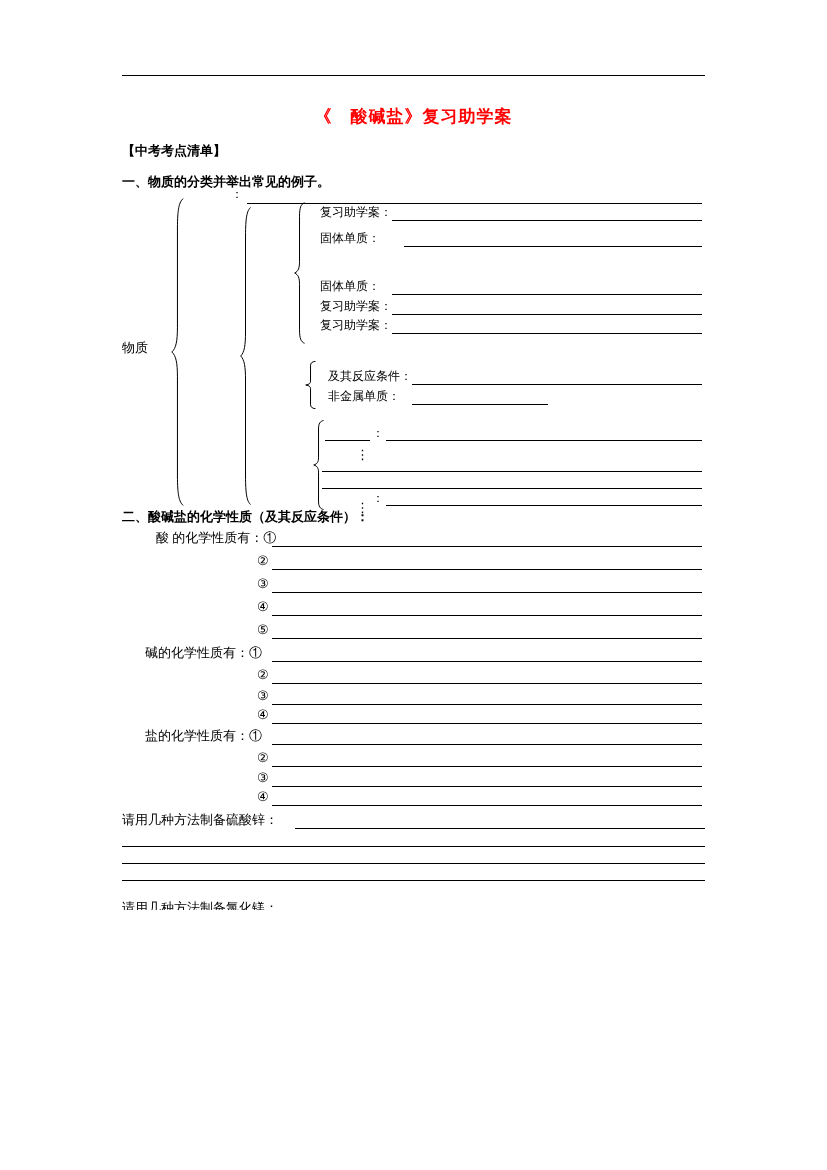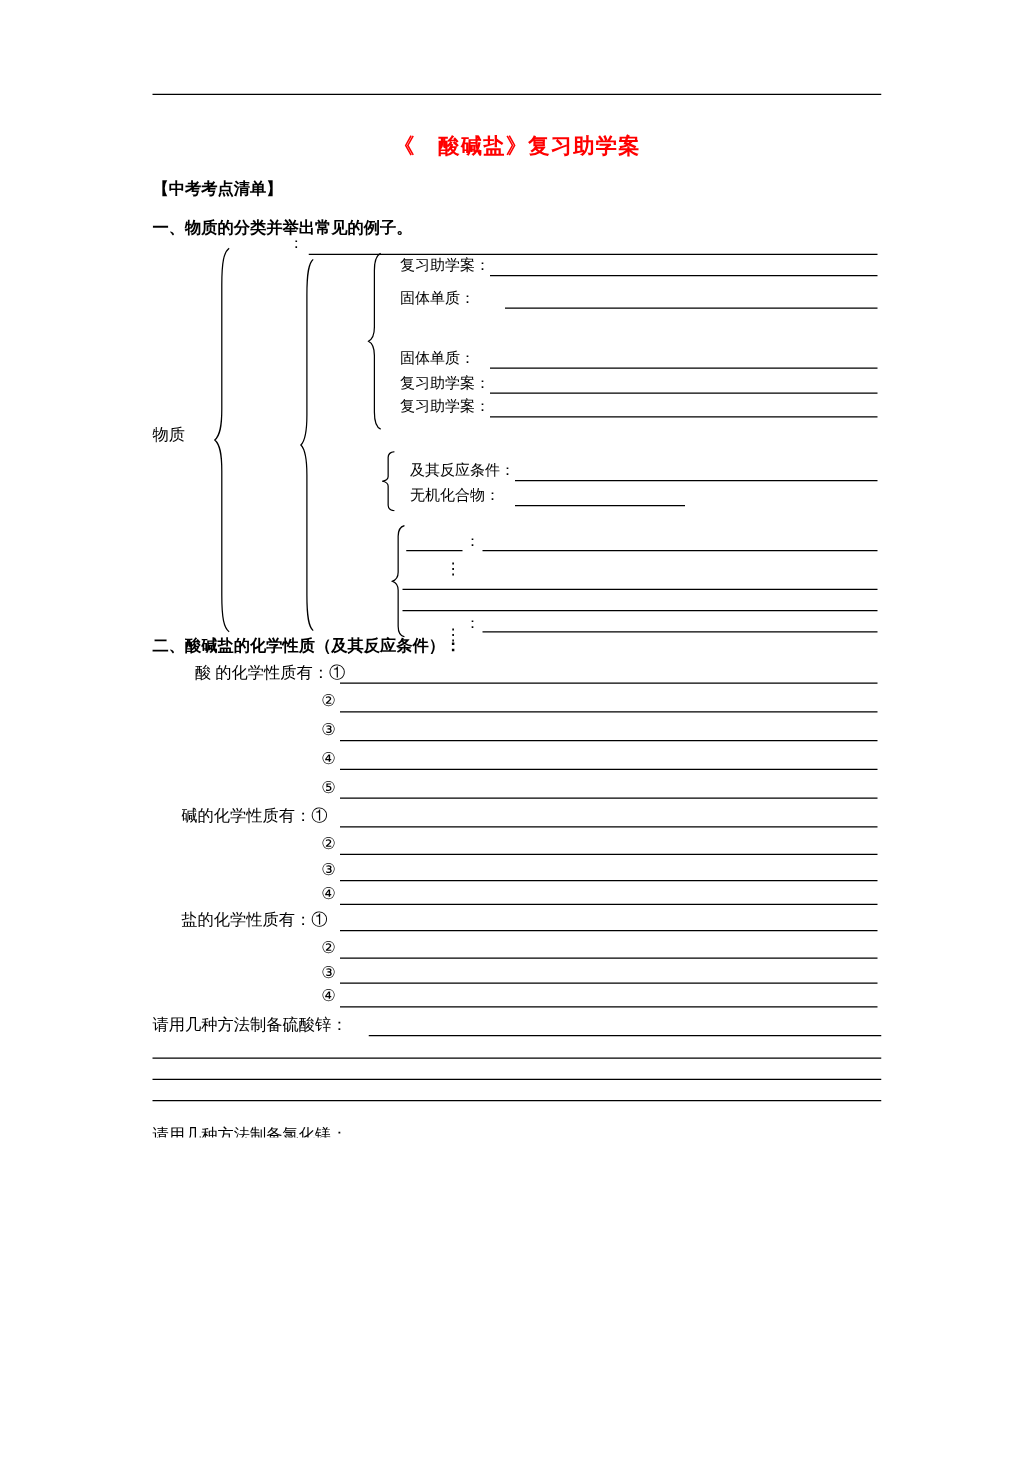--- a/index.html
+++ b/index.html
@@ -66,21 +66,21 @@
   <div class="abs treetxt" style="left:320px;top:319px">复习助学案：</div>
   <div class="line" style="left:392px;top:333px;width:310px"></div>
 
   <svg class="brace" style="left:305px;top:361px;width:12px;height:48px" viewBox="0 0 10 100" preserveAspectRatio="none">
     <path d="M 8.8 0.5 C 5.8 1.5 4.6 4 4.6 10 L 4.6 42 C 4.6 46.5 3.6 48.8 0.6 50 C 3.6 51.2 4.6 53.5 4.6 58 L 4.6 90 C 4.6 96 5.8 98.5 8.8 99.5" fill="none" stroke="#000" stroke-width="1" vector-effect="non-scaling-stroke"></path>
   </svg>
 
   <div class="abs treetxt" style="left:328px;top:370px">及其反应条件：</div>
   <div class="line" style="left:412px;top:384px;width:290px"></div>
 
-  <div class="abs treetxt" style="left:328px;top:390px">无机化合物：</div>
+  <div class="abs treetxt" style="left:328px;top:390px">非金属单质：</div>
   <div class="line" style="left:412px;top:404px;width:136px"></div>
 
   <svg class="brace" style="left:313px;top:420px;width:12px;height:90px" viewBox="0 0 10 100" preserveAspectRatio="none">
     <path d="M 8.8 0.5 C 5.8 1.5 4.6 4 4.6 10 L 4.6 42 C 4.6 46.5 3.6 48.8 0.6 50 C 3.6 51.2 4.6 53.5 4.6 58 L 4.6 90 C 4.6 96 5.8 98.5 8.8 99.5" fill="none" stroke="#000" stroke-width="1" vector-effect="non-scaling-stroke"></path>
   </svg>
 
   <div class="line" style="left:325px;top:440px;width:45px"></div>
   <div class="abs treetxt" style="left:372px;top:427px">：</div>
   <div class="line" style="left:386px;top:440px;width:316px"></div>
 

